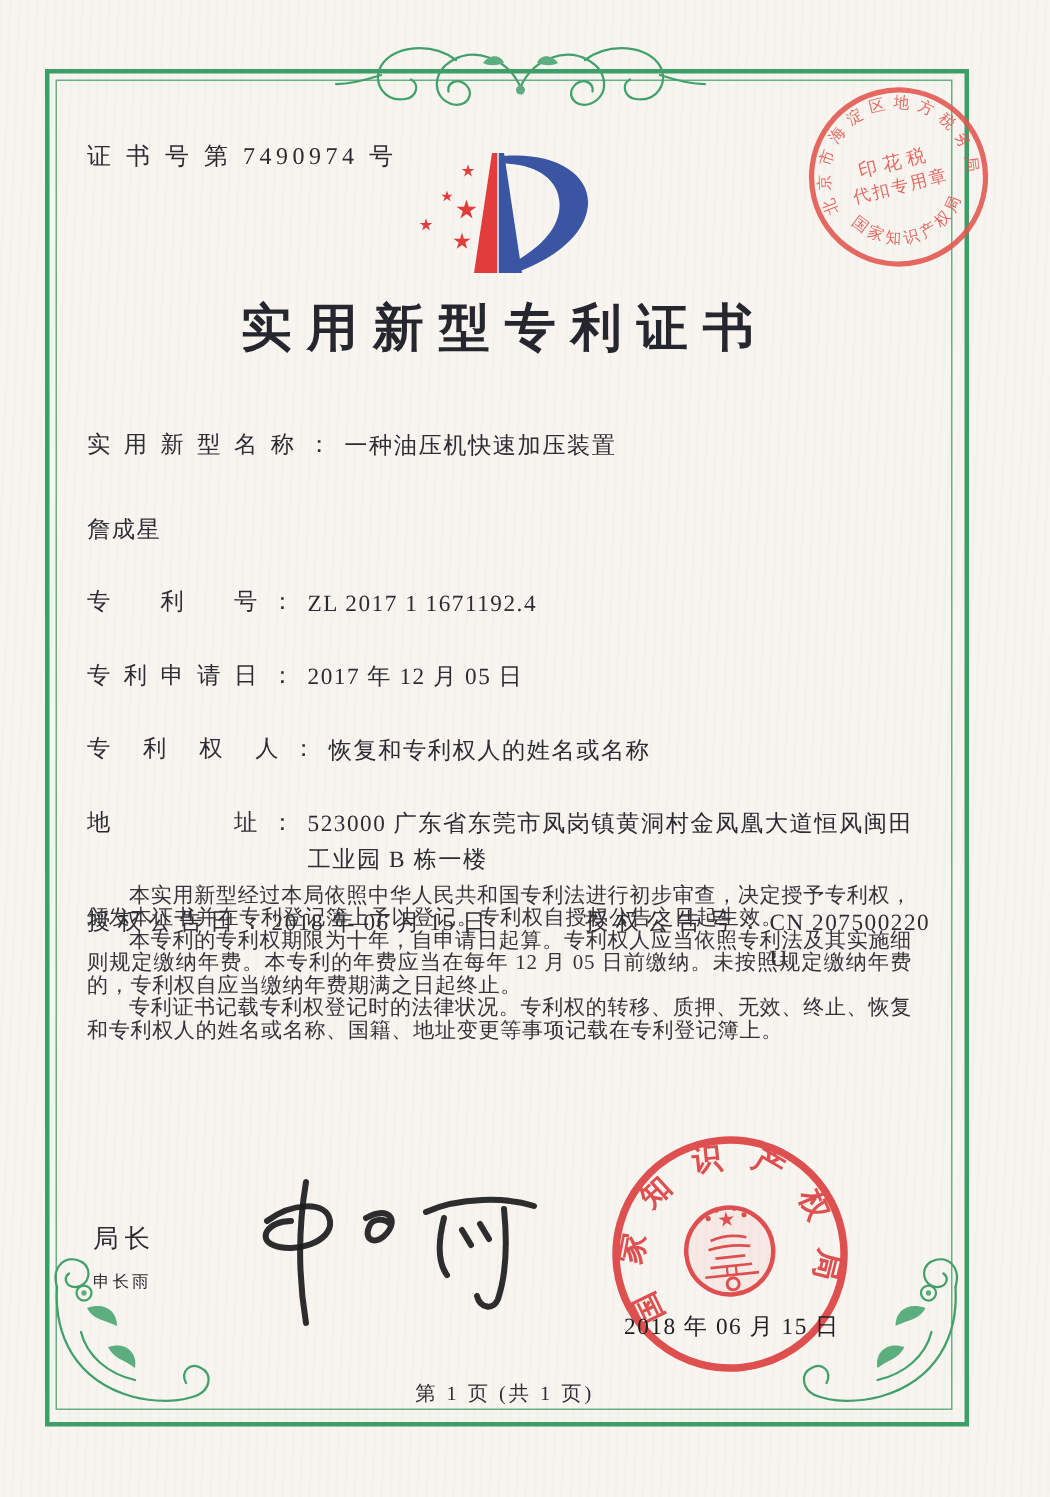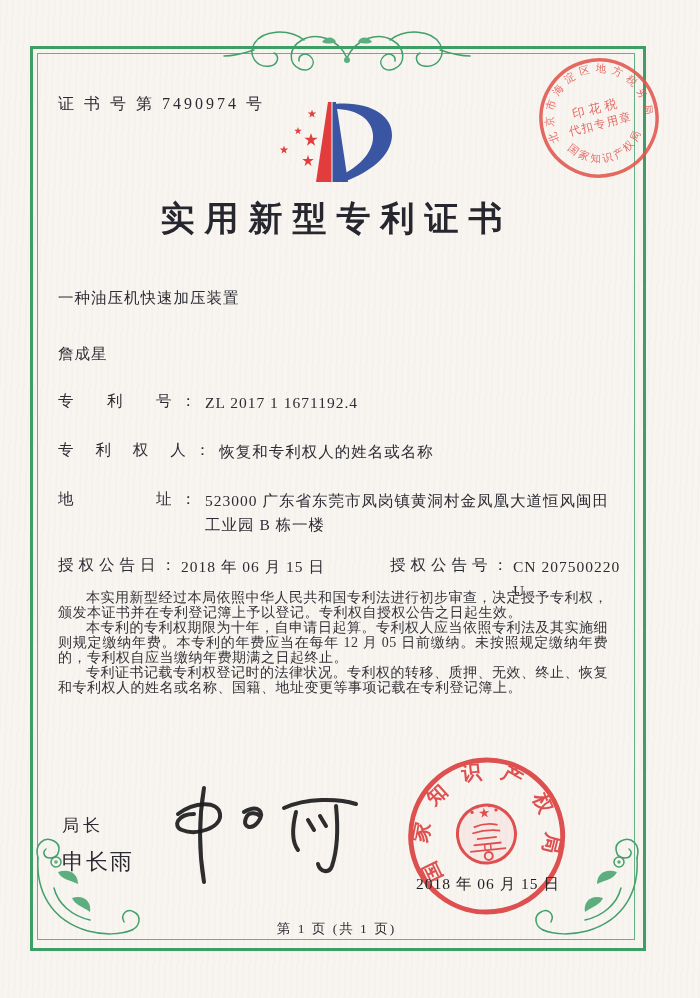--- a/index.html
+++ b/index.html
@@ -52,21 +52,21 @@
   .grant-right{left:332px;}
   .grant .flabel,.grant-left .flabel,.grant-right .flabel{letter-spacing:5px;}
 
   .paras{
     position:absolute;left:58px;top:590px;width:550px;z-index:5;
     font-size:14px;line-height:15px;text-align:justify;color:#333339;
   }
   .paras p{margin:0;text-indent:2em;letter-spacing:.5px;}
 
   .signer-title{position:absolute;left:62px;top:814px;z-index:5;font-size:17px;letter-spacing:4px;color:#2b2b31;}
-  .signer-name{position:absolute;left:62px;top:847px;z-index:5;font-size:22px;letter-spacing:2px;color:#2b2b31;}
+  .signer-name{position:absolute;left:62px;top:847px;z-index:5;font-size:11px;letter-spacing:2px;color:#2b2b31;}
   .signature{position:absolute;left:160px;top:782px;z-index:5;}
   .sig{stroke:#1b1b1d;fill:none;stroke-width:4;stroke-linecap:round;stroke-linejoin:round;opacity:.92;}
 
   .seal{position:absolute;left:398px;top:750px;z-index:6;transform:rotate(-6deg);opacity:.93;}
   .seal-stroke{stroke:#dd4444;fill:none;}
   .seal-fill{fill:#dd4444;stroke:none;}
   .seal-date{
     position:absolute;left:416px;top:874px;z-index:7;
     font-size:15.5px;letter-spacing:1px;color:#1f1f22;
   }
@@ -127,28 +127,33 @@
     <polygon fill="#e23c3c" points="40,29 40.9,31.8 43.8,31.8 41.5,33.5 42.4,36.2 40,34.5 37.6,36.2 38.5,33.5 36.2,31.8 39.1,31.8"></polygon>
     <polygon fill="#e23c3c" points="53,35 54.6,39.8 59.7,39.8 55.5,42.8 57.1,47.7 53,44.7 48.9,47.7 50.5,42.8 46.3,39.8 51.4,39.8"></polygon>
     <polygon fill="#e23c3c" points="26,47.5 27,50.6 30.3,50.6 27.6,52.5 28.6,55.6 26,53.7 23.4,55.6 24.4,52.5 21.7,50.6 25,50.6"></polygon>
     <polygon fill="#e23c3c" points="50,57 51.3,61.1 55.7,61.1 52.2,63.7 53.5,67.9 50,65.3 46.5,67.9 47.8,63.7 44.3,61.1 48.7,61.1"></polygon>
   </svg>
 
   <div class="title">实用新型专利证书</div>
 
   <div class="fields">
     <div class="frow gap-lg">
+      <span class="flabel">实用新型名称：</span>
       <span class="fvalue">一种油压机快速加压装置</span>
     </div>
     <div class="frow">
       <span class="fvalue">詹成星</span>
     </div>
     <div class="frow">
       <span class="flabel">专　利　号：</span>
       <span class="fvalue">ZL 2017 1 1671192.4</span>
+    </div>
+    <div class="frow">
+      <span class="flabel">专利申请日：</span>
+      <span class="fvalue">2017 年 12 月 05 日</span>
     </div>
     <div class="frow">
       <span class="flabel">专 利 权 人：</span>
       <span class="fvalue">恢复和专利权人的姓名或名称</span>
     </div>
     <div class="frow" style="margin-bottom:18px;">
       <span class="flabel">地　　　址：</span>
       <span class="fvalue">523000 广东省东莞市凤岗镇黄洞村金凤凰大道恒风闽田
 工业园 B 栋一楼</span>
     </div>

